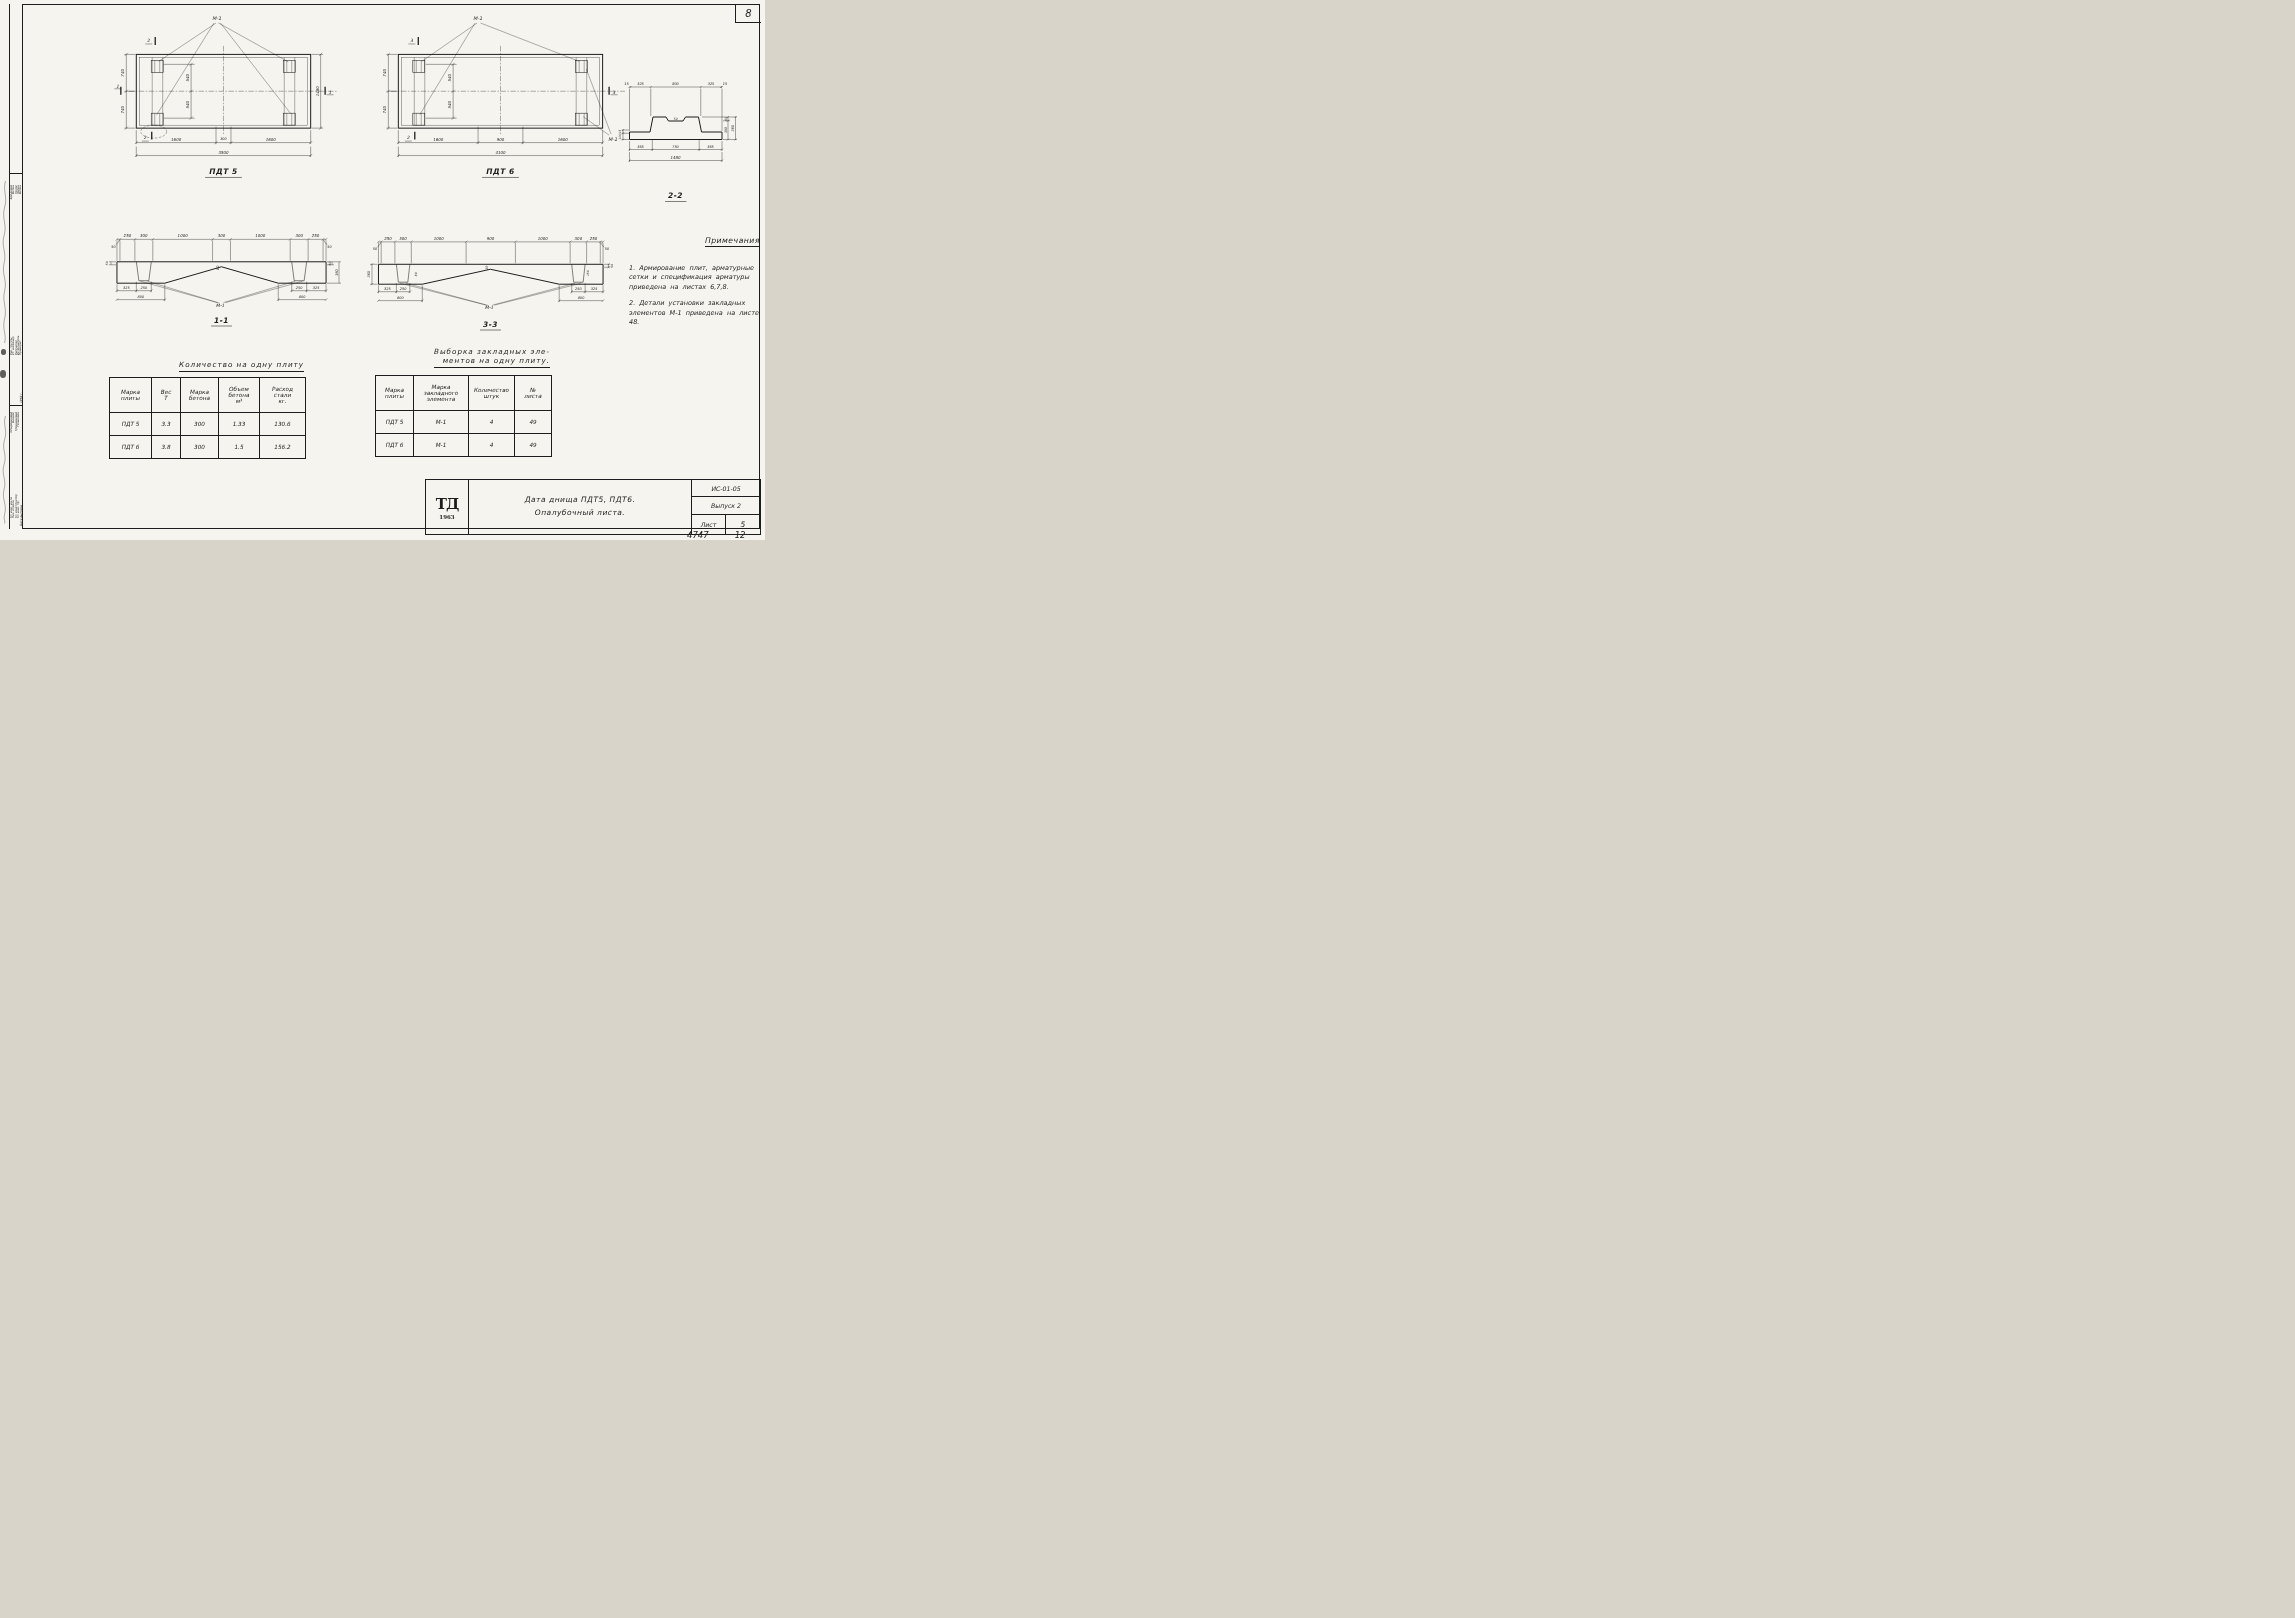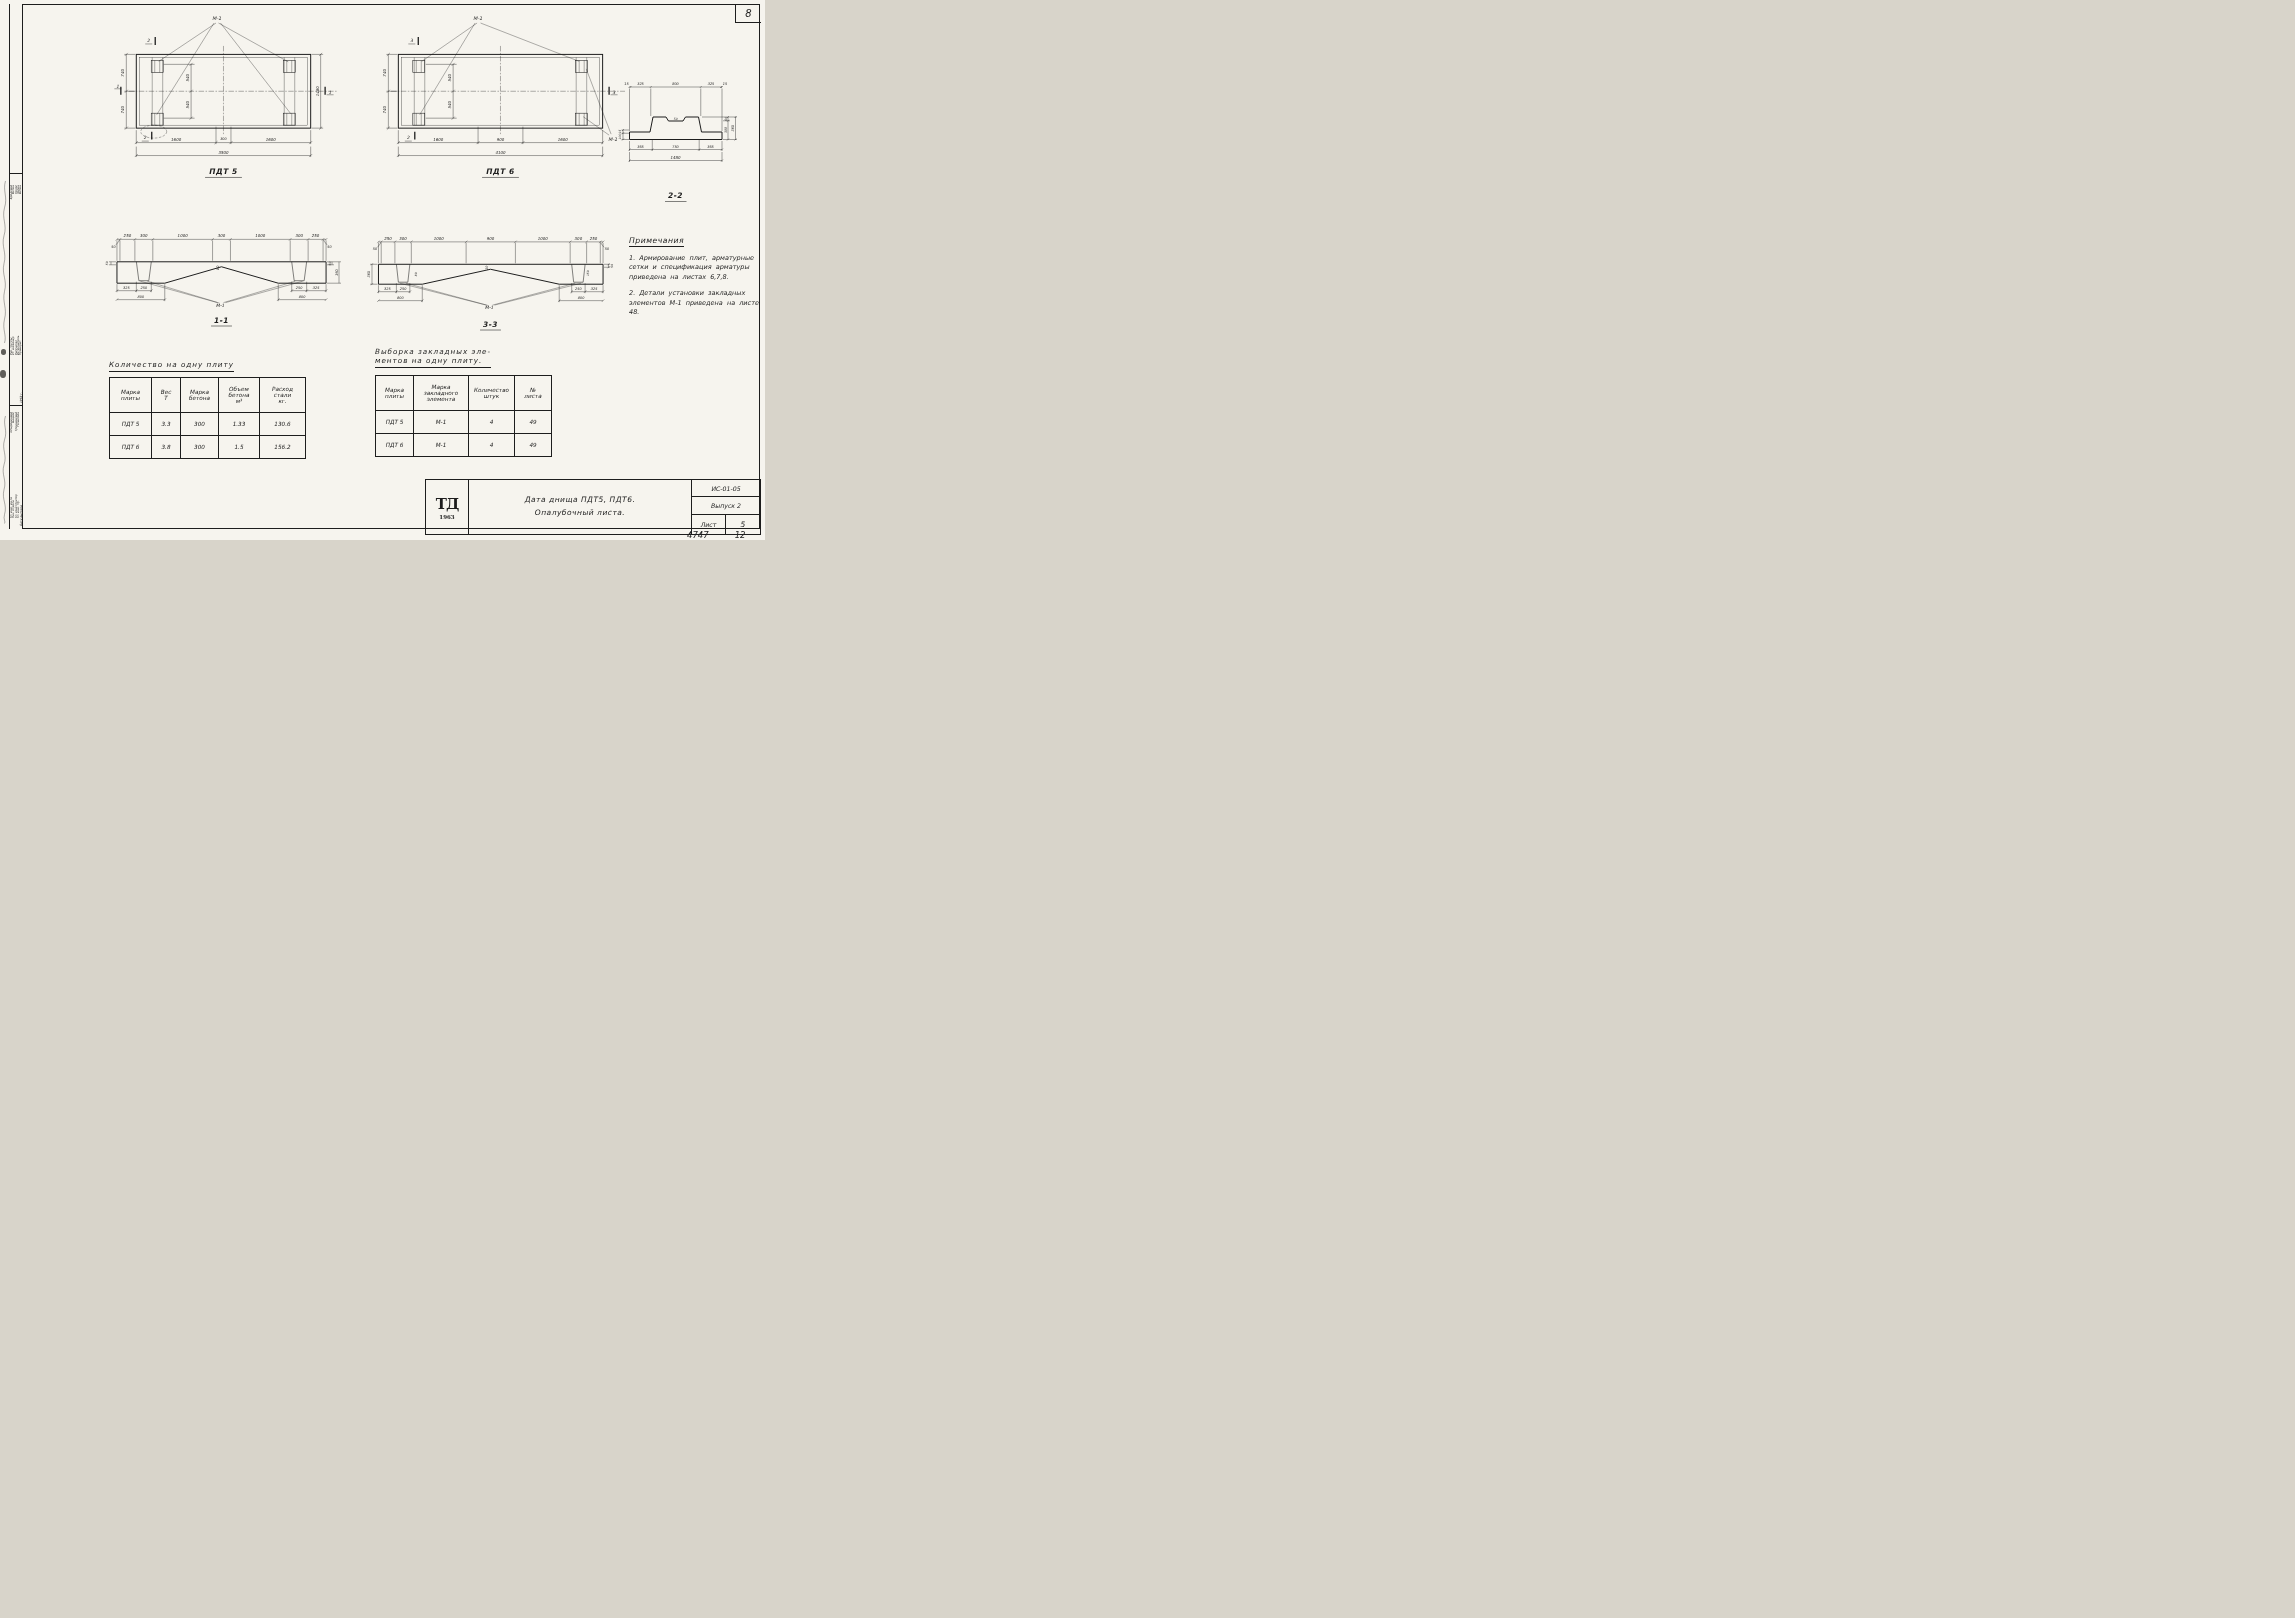--- a/index.html
+++ b/index.html
@@ -13,30 +13,30 @@
   .thick{stroke-width:2px;}
   .med{stroke-width:1.1px;}
   .thin{stroke-width:.7px;}
   .dim{stroke-width:.8px;}
   .cl{stroke-width:.7px;stroke-dasharray:11 3 3 3;}
   .smark{stroke-width:2.6px;}
   svg text{font:italic 8px "DejaVu Sans",sans-serif;fill:#1d1d1d;text-anchor:middle;}
   svg text.f7{font-size:7px;} svg text.f6{font-size:6px;} svg text.f65{font-size:6.5px;}
   svg text.f9{font-size:9px;} svg text.f10{font-size:10px;}
   svg text.tt{font-size:15px;font-weight:bold;letter-spacing:1px;}
-  .handtitle{font:italic 7.2px "DejaVu Sans",sans-serif;letter-spacing:1px;text-align:left;}
+  .handtitle{font:italic 7.2px "DejaVu Sans",sans-serif;letter-spacing:1px;text-align:right;}
   .handtitle span{display:inline-block;border-bottom:0.7px solid #1d1d1d;padding-bottom:1.5px;white-space:pre-line;}
   table.dt{border-collapse:collapse;table-layout:fixed;}
   table.dt td,table.dt th{border:0.7px solid #1d1d1d;font:italic 5.7px "DejaVu Sans",sans-serif;
       text-align:center;vertical-align:middle;white-space:pre-line;padding:1px;}
   table.dt{border:1.1px solid #1d1d1d;}
   table.dt th{font-weight:normal;height:32px;}
   table.dt td{height:20px;}
   .notes{font:italic 6.5px "DejaVu Sans",sans-serif;word-spacing:2px;line-height:1.5;}
-  .notes .ttl{text-align:left;margin-bottom:7px;font-size:7.7px;letter-spacing:0.5px;}
+  .notes .ttl{text-align:right;margin-bottom:17px;font-size:7.7px;letter-spacing:0.5px;}
   .notes .ttl span{border-bottom:0.7px solid #1d1d1d;padding-bottom:1px;}
   .notes p{margin:0 0 6px 0;}
   .tblock{position:absolute;left:425px;top:479px;width:336px;height:56px;border:1.1px solid #1d1d1d;
           box-sizing:border-box;display:flex;}
   .tb-logo{width:42px;border-right:1px solid #1d1d1d;display:flex;flex-direction:column;align-items:center;justify-content:center;}
   .tb-logo .lg{font:bold 15px "DejaVu Serif",serif;letter-spacing:-1px;}
   .tb-logo .yr{font:bold 5.5px "DejaVu Serif",serif;margin-top:1px;}
   .tb-title{flex:1;display:flex;flex-direction:column;align-items:center;justify-content:center;
             font:italic 7.5px "DejaVu Sans",sans-serif;letter-spacing:0.5px;line-height:1.7;}
   .tb-right{width:68px;border-left:1px solid #1d1d1d;display:flex;flex-direction:column;font:italic 6.2px "DejaVu Sans",sans-serif;}

